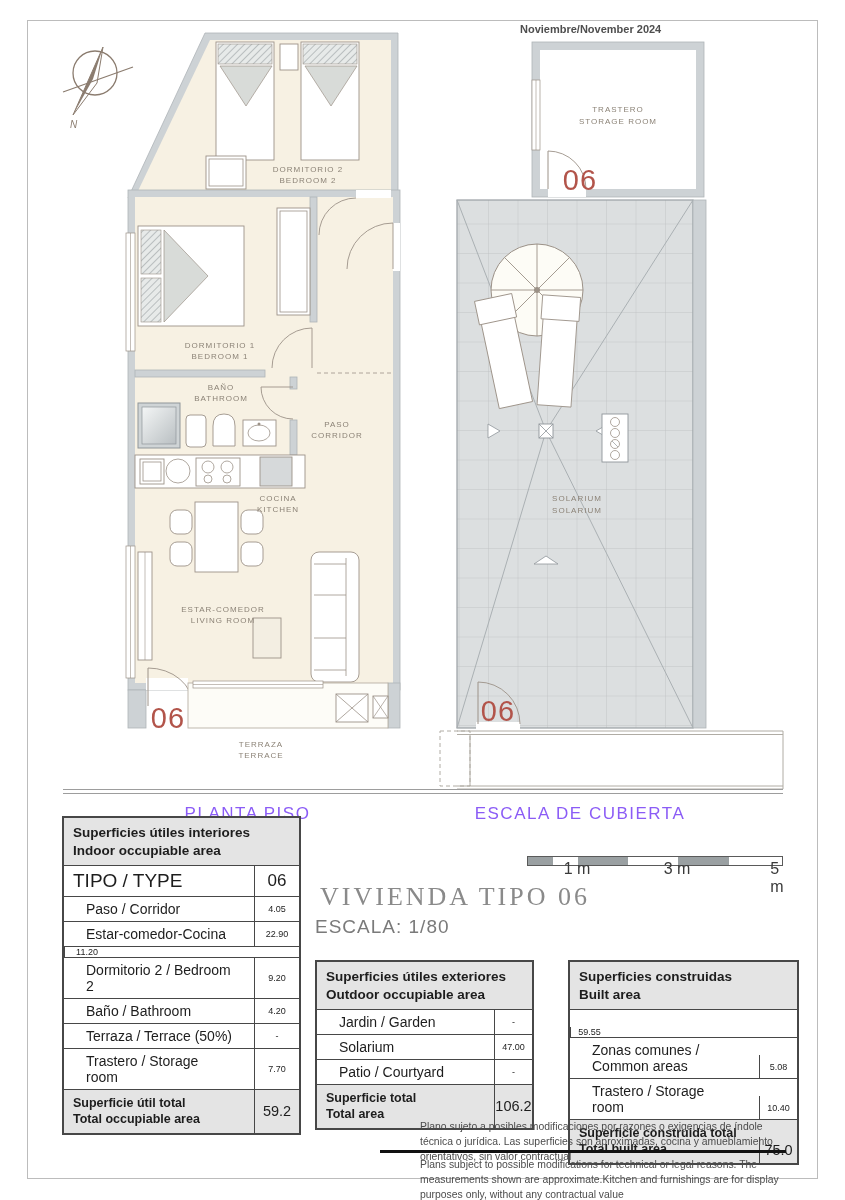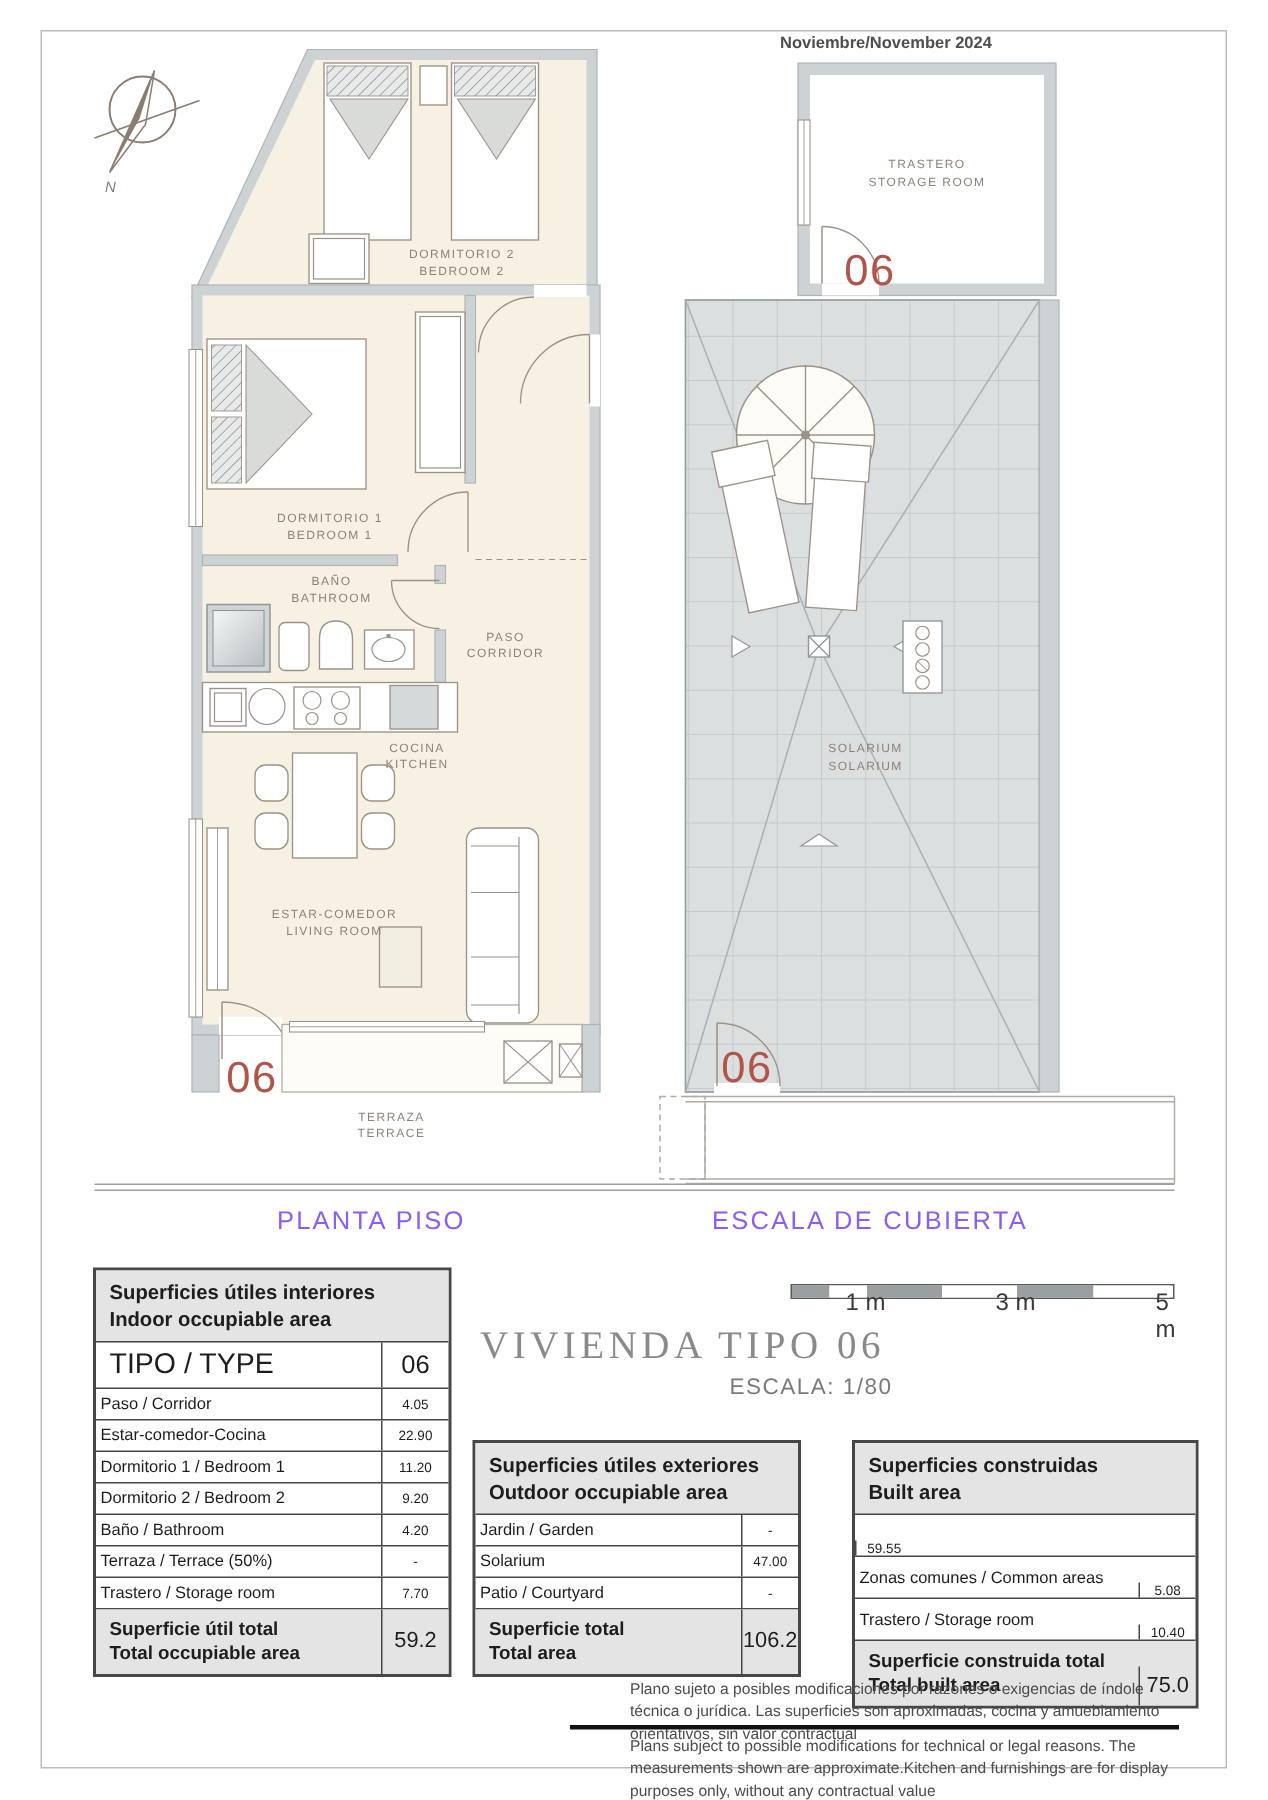--- a/index.html
+++ b/index.html
@@ -12,36 +12,36 @@
   .plan-title{position:absolute;top:804px;text-align:center;font-size:17px;color:#8b5cf6;
         letter-spacing:1.5px;}
   .separator{position:absolute;left:63px;top:789px;width:720px;height:3px;
         border-top:1px solid #9d9d9d;border-bottom:1px solid #9d9d9d;}
   
   .stable{position:absolute;border:2px solid #474747;background:#fff;color:#1d1d1d;}
   .thead{background:#e4e4e4;padding:6px 9px;font-weight:bold;font-size:13.5px;line-height:1.3;
         border-bottom:1px solid #474747;}
   .trow{display:flex;border-bottom:1px solid #474747;align-items:center;justify-content:space-between;}
   .trow:last-child{border-bottom:none;}
-  .trow .lbl{flex:1;padding:4px 3px;font-size:11px;}
+  .trow .lbl{flex:1;padding:4px 22px;font-size:14px;}
   .trow .val{border-left:1px solid #474747;text-align:center;font-size:9px;
         align-self:stretch;display:flex;align-items:center;justify-content:center;}
   .type-row .lbl{font-size:19px;padding:4px 9px;}
   .type-row .val{font-size:17px;}
   .trow.total{background:#e4e4e4;}
   .trow.total .lbl{font-weight:bold;font-size:12.5px;line-height:1.3;padding:5px 9px;}
   .trow.total .val{font-size:14.5px;}
   .t-int .val{width:44px;}
   .t-ext .val{width:37px;}
   .t-blt .val{width:37px;margin-top:17px;}
   
   .vivienda-title{position:absolute;left:315px;top:882px;width:280px;text-align:center;
         font-family:"Liberation Serif",serif;font-size:26px;color:#8a8a8a;letter-spacing:3px;}
-  .escala{position:absolute;left:315px;top:916px;width:280px;text-align:right;
-        font-size:15px;color:#7a7a7a;letter-spacing:1px;}
+  .escala{position:absolute;left:315px;top:916px;width:280px;text-align:left;
+        font-size:19px;color:#7a7a7a;letter-spacing:1px;}
   
   .scalebar{position:absolute;left:527px;top:836px;width:256px;}
   .scalebar .labels{position:relative;height:18px;font-size:16px;color:#3a3a3a;}
   .scalebar .labels span{position:absolute;transform:translateX(-50%);margin-top:24px;}
   .scalebar .bar{margin-top:2px;display:flex;height:8px;border:1px solid #5a5a5a;}
   .scalebar .seg{height:100%;}
   .seg.g{background:#9aa0a2;} .seg.w{background:#ffffff;}
   
   .disc{position:absolute;font-size:10.4px;line-height:1.45;color:#4c4c4c;}
   .disc-rule{position:absolute;left:380px;top:1150px;width:406px;height:2.5px;background:#121212;}
@@ -327,39 +327,38 @@
     <div class="bar">
       <div class="seg g" style="width:25px;"></div>
       <div class="seg w" style="width:25px;"></div>
       <div class="seg g" style="width:50px;"></div>
       <div class="seg w" style="width:50px;"></div>
       <div class="seg g" style="width:51px;"></div>
       <div class="seg w" style="width:51px;"></div>
     </div>
   </div>
 
-  <div class="stable t-int" style="left:62px;top:845px;width:235px;">
+  <div class="stable t-int" style="left:62px;top:816px;width:235px;">
     <div class="thead">
       <div>Superficies útiles interiores</div>
       <div>Indoor occupiable area</div>
     </div>
     <div class="trow type-row">
       <div class="lbl">TIPO / TYPE</div>
       <div class="val">06</div>
     </div>
     <div class="trow">
       <div class="lbl">Paso / Corridor</div>
       <div class="val">4.05</div>
     </div>
     <div class="trow">
       <div class="lbl">Estar-comedor-Cocina</div>
       <div class="val">22.90</div>
     </div>
     <div class="trow">
-      <div class="lbl">Dormitorio 1 / Bedroom 1</div>
       <div class="val">11.20</div>
     </div>
     <div class="trow">
       <div class="lbl">Dormitorio 2 / Bedroom 2</div>
       <div class="val">9.20</div>
     </div>
     <div class="trow">
       <div class="lbl">Baño / Bathroom</div>
       <div class="val">4.20</div>
     </div>

